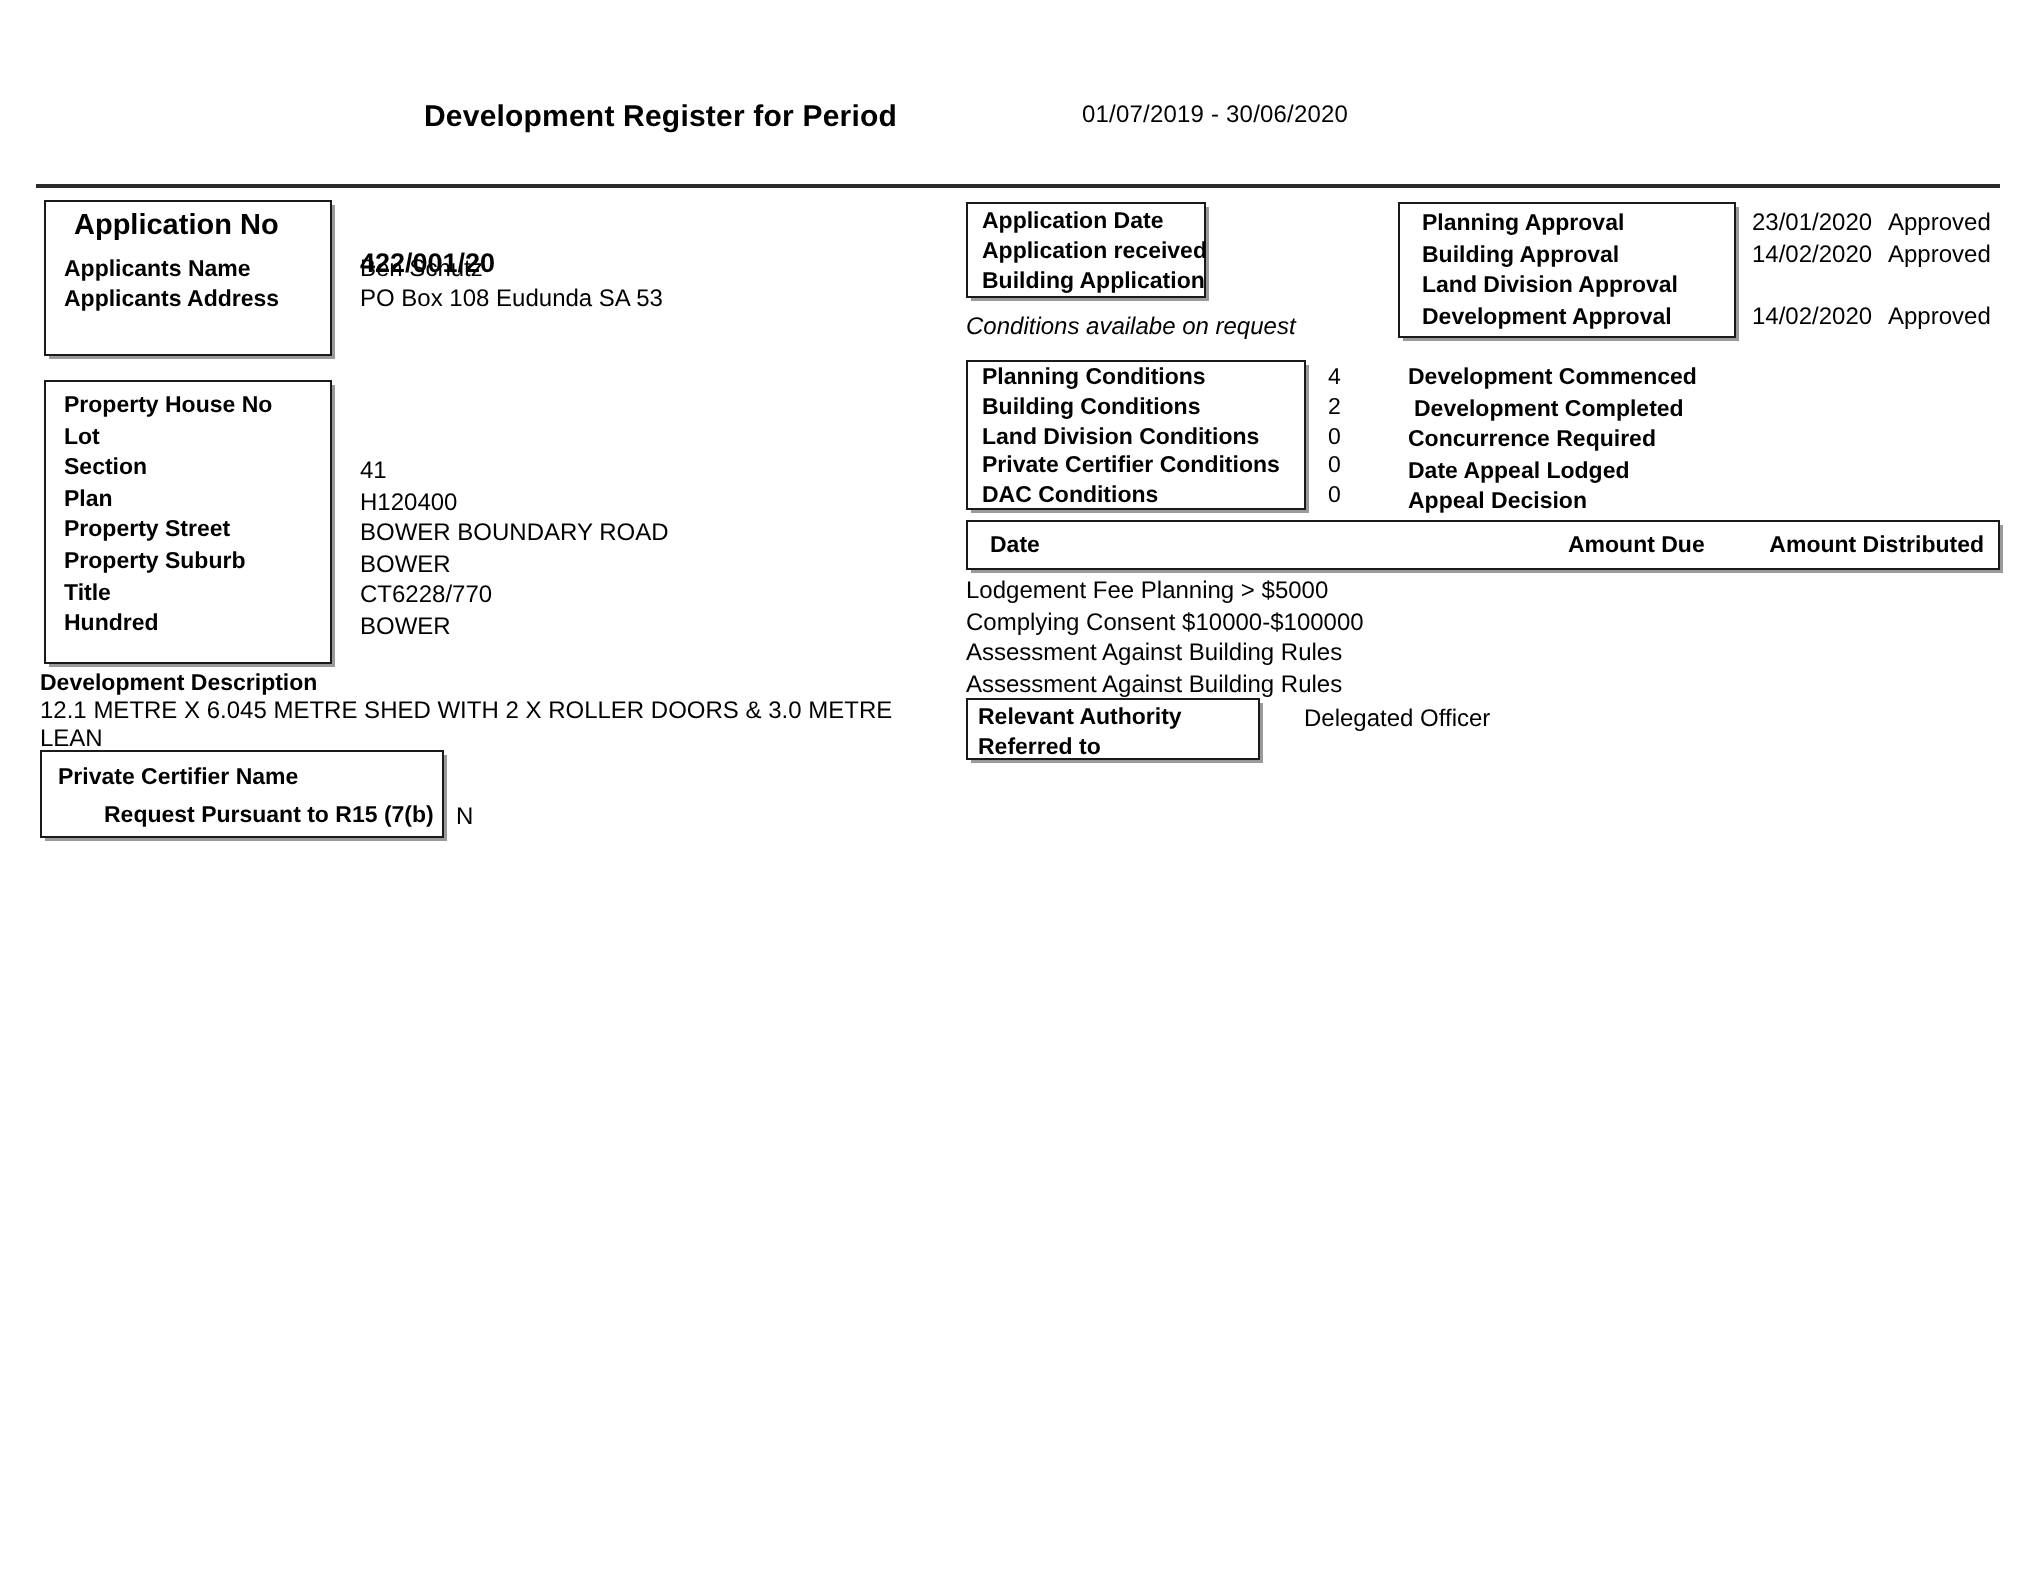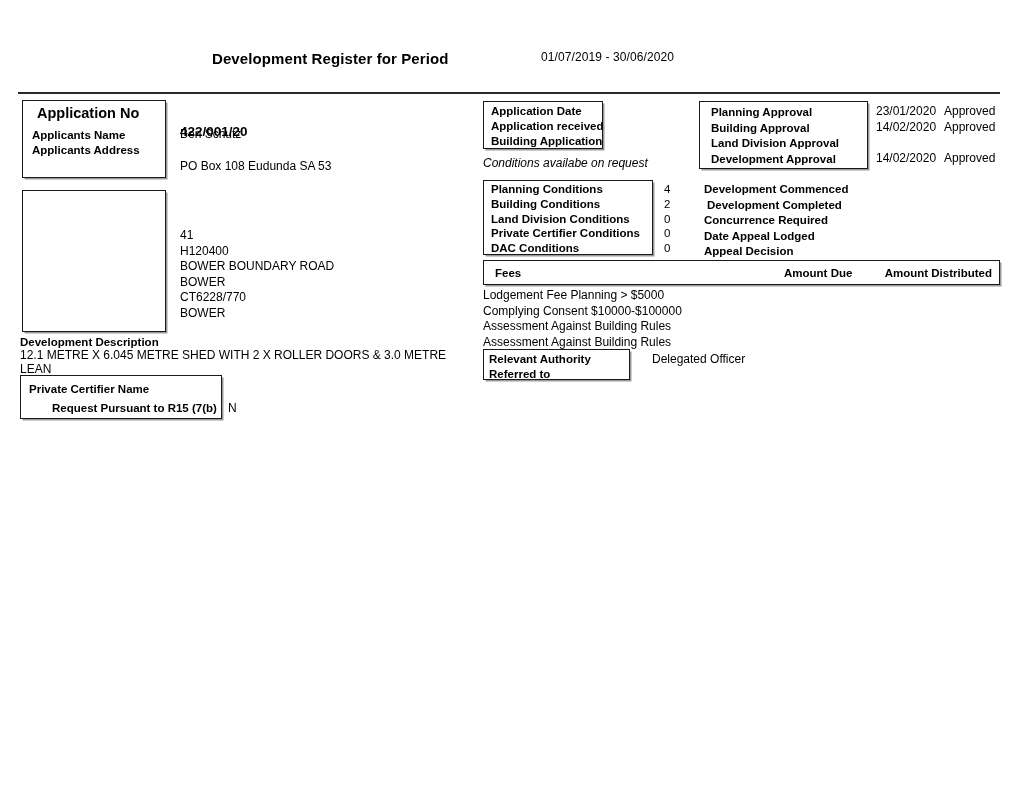--- a/index.html
+++ b/index.html
@@ -73,21 +73,21 @@
     margin-top: 18px;
   }
 
   
   #application-box { left: 22px; top: 100px; width: 144px; height: 78px; }
   #app-no-label   { left: 37px;  top: 105px; }
   #app-name-label { left: 32px;  top: 128px; }
   #app-addr-label { left: 32px;  top: 143px; }
   #app-no-value   { left: 180px; top: 106px; }
   #app-name-value { left: 180px; top: 127px; }
-  #app-addr-value { left: 180px; top: 159px; text-align: center; }
+  #app-addr-value { left: 180px; top: 142px; text-align: center; }
 
   
   #property-box { left: 22px; top: 190px; width: 144px; height: 142px; }
   #property-labels { left: 32px; top: 196px; }
   #property-values { left: 180px; top: 228px; }
   #property-labels .lbl { line-height: 15.6px; }
   #property-values .val { line-height: 15.6px; }
 
   
   #dev-desc-label { left: 20px; top: 335px; }
@@ -151,20 +151,30 @@
 
   <div class="abs box" id="application-box"></div>
   <div class="abs lbl-big" id="app-no-label">Application No</div>
   <div class="abs lbl" id="app-name-label">Applicants Name</div>
   <div class="abs lbl" id="app-addr-label">Applicants Address</div>
   <div class="abs val-big" id="app-no-value">422/001/20</div>
   <div class="abs val" id="app-name-value">Ben Schutz</div>
   <div class="abs val" id="app-addr-value">PO Box 108 Eudunda SA 53</div>
 
   <div class="abs box" id="property-box"></div>
+  <div class="abs" id="property-labels">
+    <div class="lbl">Property House No</div>
+    <div class="lbl">Lot</div>
+    <div class="lbl">Section</div>
+    <div class="lbl">Plan</div>
+    <div class="lbl">Property Street</div>
+    <div class="lbl">Property Suburb</div>
+    <div class="lbl">Title</div>
+    <div class="lbl">Hundred</div>
+  </div>
   <div class="abs" id="property-values">
     <div class="val">41</div>
     <div class="val">H120400</div>
     <div class="val">BOWER BOUNDARY ROAD</div>
     <div class="val">BOWER</div>
     <div class="val">CT6228/770</div>
     <div class="val">BOWER</div>
   </div>
 
   <div class="abs lbl" id="dev-desc-label">Development Description</div>
@@ -223,21 +233,21 @@
 
   <div class="abs" id="milestones-labels">
     <div class="lbl">Development Commenced</div>
     <div class="lbl" style="padding-left:3px;">Development Completed</div>
     <div class="lbl">Concurrence Required</div>
     <div class="lbl">Date Appeal Lodged</div>
     <div class="lbl">Appeal Decision</div>
   </div>
 
   <div class="abs box" id="fees-box"></div>
-  <div class="abs lbl" id="fees-header-label">Fees</div>
+  <div class="abs lbl" id="fees-header-label">Date</div>
   <div class="abs lbl" id="fees-due-header">Amount Due</div>
   <div class="abs lbl" id="fees-dist-header">Amount Distributed</div>
 
   <div class="abs" id="fees-rows">
     <div class="fee-row">
       <span class="fee-desc">Lodgement Fee Planning &gt; $5000</span>
 
     </div>
     <div class="fee-row">
       <span class="fee-desc">Complying Consent $10000-$100000</span>

